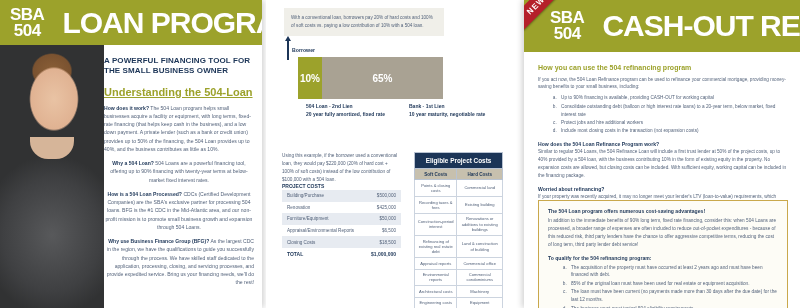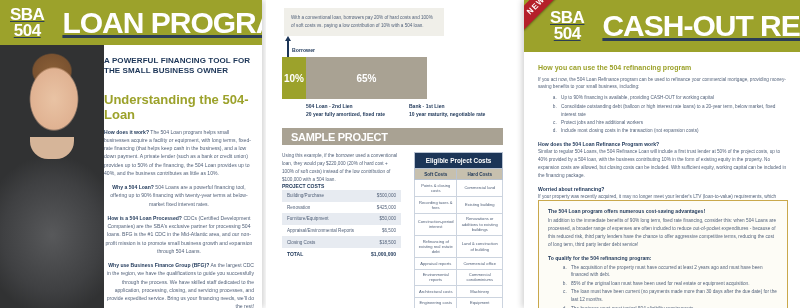--- a/index.html
+++ b/index.html
@@ -15,21 +15,20 @@
   .panel{position:absolute;background:#fff;}
   .shadow-l{box-shadow:2px 0 6px rgba(0,0,0,.18);}
   .shadow-r{box-shadow:-2px 0 6px rgba(0,0,0,.18);}
 
   
   .brandbar{
     position:absolute;
     background:#9ca22b;
     display:flex;align-items:center;
     overflow:hidden;
-    text-decoration:underline;
   }
   .sba-block{
     color:#fff;font-weight:bold;line-height:.92;
     text-align:left;letter-spacing:-0.5px;
     padding-left:10px;
   }
   .sba-sm{font-size:17px;display:block;}
   .sba-lg{font-size:17px;display:block;text-align:center;}
   .divider{
     width:2px;background:#fff;opacity:.9;
@@ -69,21 +68,21 @@
     background:#e9c3a4;border-radius:0 0 18px 18px;opacity:.9;
   }
   .lcol{
     position:absolute;left:104px;top:56px;width:150px;
   }
   .h-blue{
     color:#1c3557;font-weight:bold;font-size:8px;line-height:1.22;
     letter-spacing:.1px;
   }
   .h-green{
-    color:#9ca22b;font-weight:bold;font-size:13px;margin-top:16px;
+    color:#9ca22b;font-weight:bold;font-size:11px;margin-top:10px;text-decoration:underline;
   }
   .body-s{
     font-size:5.1px;line-height:1.62;color:#53627a;margin-top:6px;
     text-align:left;
   }
   .body-s b{color:#1c3557;}
   .body-c{text-align:center;}
   .body-r{text-align:right;}
 
   
@@ -102,21 +101,21 @@
     border-bottom:5px solid #1c3557;
   }
   .arrow-lbl{
     position:absolute;left:26px;top:47px;font-size:5.2px;font-weight:bold;color:#1c3557;
   }
   .bar{
     position:absolute;left:16px;top:57px;width:221px;height:42px;display:flex;
   }
   .seg{display:flex;align-items:center;justify-content:center;
     color:#fff;font-weight:bold;font-size:10px;}
-  .seg-a{background:#9ca22b;}
+  .seg-a{background:#9ca22b;margin-left:16px;}
   .seg-b{background:#1c3557;}
   .seg-c{background:#a9a293;}
   .barlbl{
     position:absolute;font-size:5px;font-weight:bold;color:#1c3557;line-height:1.55;
   }
   .sample-head{
     position:absolute;left:16px;top:128px;width:221px;height:17px;
     background:#a9a293;color:#fff;font-weight:bold;font-size:11px;
     letter-spacing:-.3px;display:flex;align-items:center;padding-left:9px;
     box-sizing:border-box;
@@ -219,21 +218,20 @@
 
     <div class="barlbl" style="left:40px;top:103px;">
       <div>504 Loan - 2nd Lien</div>
       <div>20 year fully amortized, fixed rate</div>
     </div>
     <div class="barlbl" style="left:143px;top:103px;">
       <div>Bank - 1st Lien</div>
       <div>10 year maturity, negotiable rate</div>
     </div>
 
-    <div class="sample-head">SAMPLE PROJECT</div>
     <div class="sample-p">Using this example, if the borrower used a conventional loan, they would pay $220,000 (20% of hard cost + 100% of soft costs) instead of the low contribution of $100,000 with a 504 loan.</div>
 
     <div class="pc-title">PROJECT COSTS</div>
     <table class="pc-table">
       <tbody id="pc-body">
           <tr>
             <td>Building/Purchase</td>
             <td class="amt">$500,000</td>
           </tr>
           <tr>

